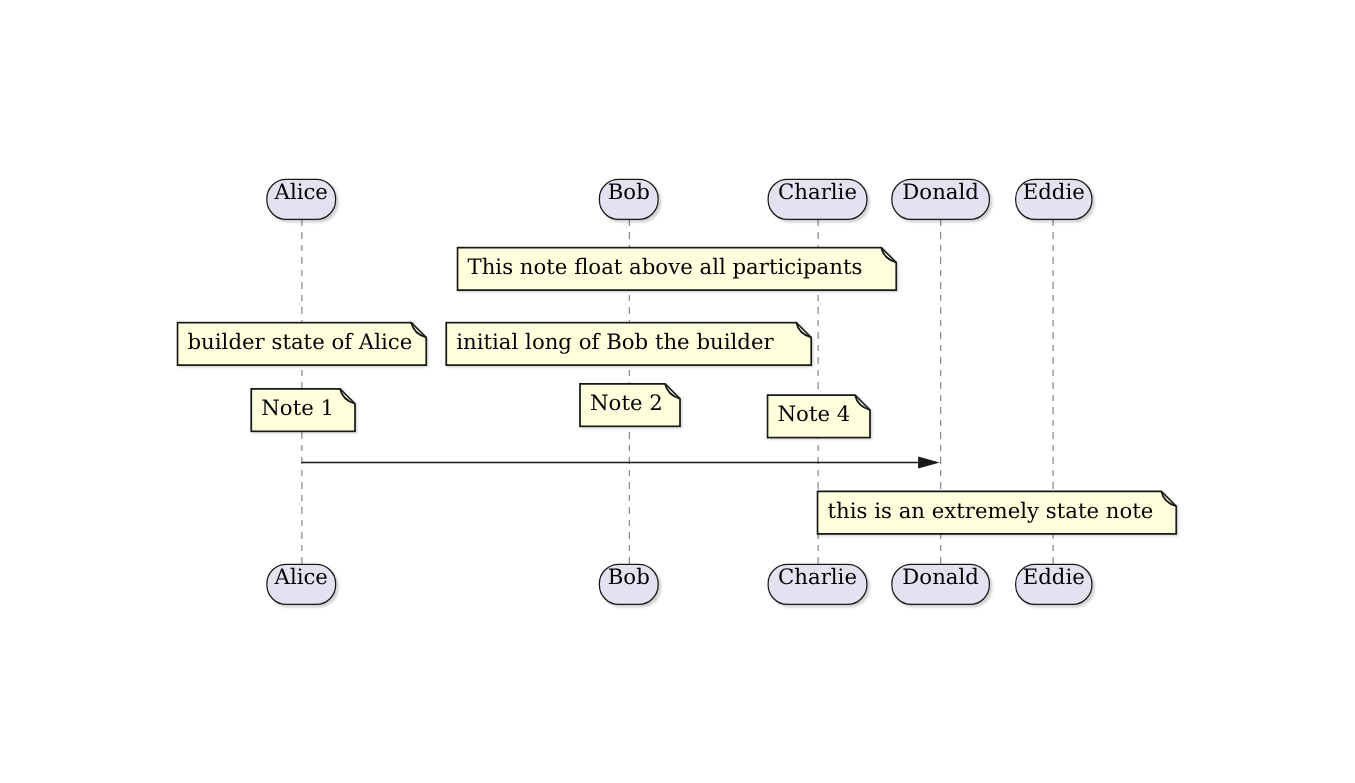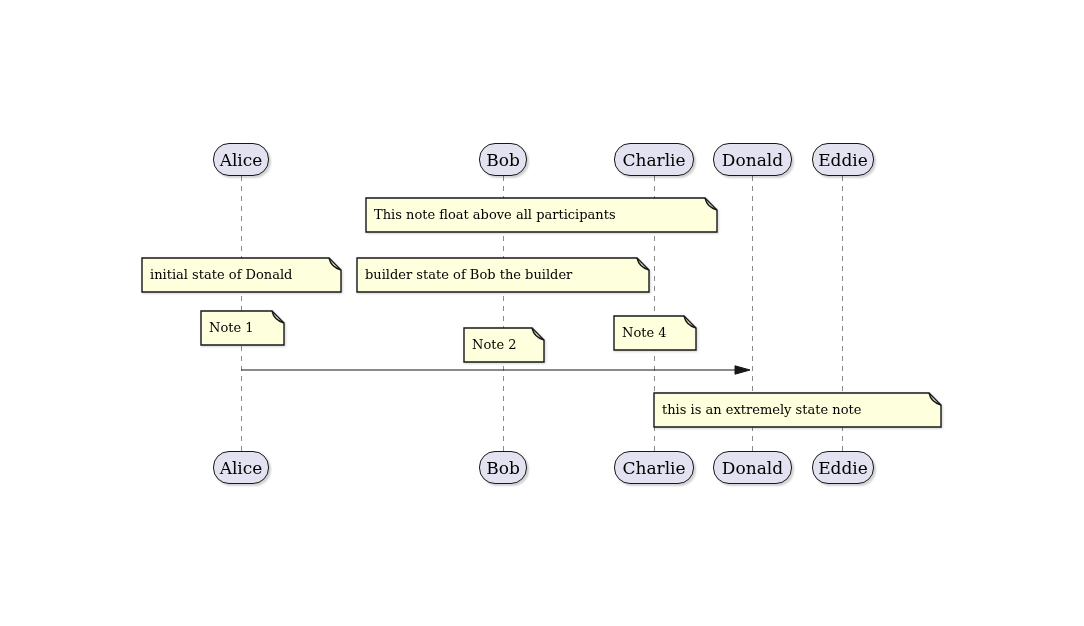--- a/index.html
+++ b/index.html
@@ -16,38 +16,38 @@
     width:1px;
     background:repeating-linear-gradient(to bottom,#8a8a8a 0 5px,transparent 5px 10px);
   }
   .participant{
     position:absolute;
     height:33px;
     box-sizing:border-box;
     background:#E2E2F0;
     border:1.5px solid #181818;
     border-radius:16px;
-    display:flex;align-items:center;justify-content:center;
+    display:flex;align-items:flex-start;justify-content:center;
     font-size:17px;
     box-shadow:2px 2px 2px rgba(0,0,0,0.18);
   }
   .note{
     position:absolute;
   }
   .note svg{
     position:absolute;left:0;top:0;
     filter:drop-shadow(1.5px 1.5px 1px rgba(0,0,0,0.18));
   }
   .note .note-text{
     position:absolute;left:0;top:0;
     box-sizing:border-box;
     width:100%;height:36px;
     line-height:35px;
     padding:0 20px 0 9px;
-    font-size:13px;
+    font-size:17px;
     white-space:nowrap;
   }
   .arrow-svg{position:absolute;}
 </style>
 </head>
 <body>
 
 <div class="diagram">
 
   <div class="lifeline" style="left:241px;top:176px;height:275px;"></div>
@@ -78,40 +78,40 @@
       <path d="M340,1 Q342,10 352,13" fill="none" stroke="#181818" stroke-width="1.4"></path>
     </svg>
     <div class="note-text">This note float above all participants</div>
   </div>
 
   <div class="note" style="left:141px;top:257px;width:201px;height:36px;">
     <svg width="201" height="36" viewBox="0 0 201 36">
       <polygon points="1,1 188,1 200,13 200,35 1,35" fill="#FEFFDD" stroke="#181818" stroke-width="1.4"></polygon>
       <path d="M188,1 Q190,10 200,13" fill="none" stroke="#181818" stroke-width="1.4"></path>
     </svg>
-    <div class="note-text">initial state of Donald</div>
+    <div class="note-text">builder state of Alice</div>
   </div>
 
   <div class="note" style="left:356px;top:257px;width:294px;height:36px;">
     <svg width="294" height="36" viewBox="0 0 294 36">
       <polygon points="1,1 281,1 293,13 293,35 1,35" fill="#FEFFDD" stroke="#181818" stroke-width="1.4"></polygon>
       <path d="M281,1 Q283,10 293,13" fill="none" stroke="#181818" stroke-width="1.4"></path>
     </svg>
-    <div class="note-text">builder state of Bob the builder</div>
+    <div class="note-text">initial long of Bob the builder</div>
   </div>
 
   <div class="note" style="left:200px;top:310px;width:85px;height:48px;">
     <svg width="85" height="36" viewBox="0 0 85 36">
       <polygon points="1,1 72,1 84,13 84,35 1,35" fill="#FEFFDD" stroke="#181818" stroke-width="1.4"></polygon>
       <path d="M72,1 Q74,10 84,13" fill="none" stroke="#181818" stroke-width="1.4"></path>
     </svg>
     <div class="note-text">Note 1</div>
   </div>
 
-  <div class="note" style="left:463px;top:327px;width:82px;height:20px;">
+  <div class="note" style="left:463px;top:306px;width:82px;height:20px;">
     <svg width="82" height="36" viewBox="0 0 82 36">
       <polygon points="1,1 69,1 81,13 81,35 1,35" fill="#FEFFDD" stroke="#181818" stroke-width="1.4"></polygon>
       <path d="M69,1 Q71,10 81,13" fill="none" stroke="#181818" stroke-width="1.4"></path>
     </svg>
     <div class="note-text">Note 2</div>
   </div>
 
   <div class="note" style="left:613px;top:315px;width:84px;height:36px;">
     <svg width="84" height="36" viewBox="0 0 84 36">
       <polygon points="1,1 71,1 83,13 83,35 1,35" fill="#FEFFDD" stroke="#181818" stroke-width="1.4"></polygon>

